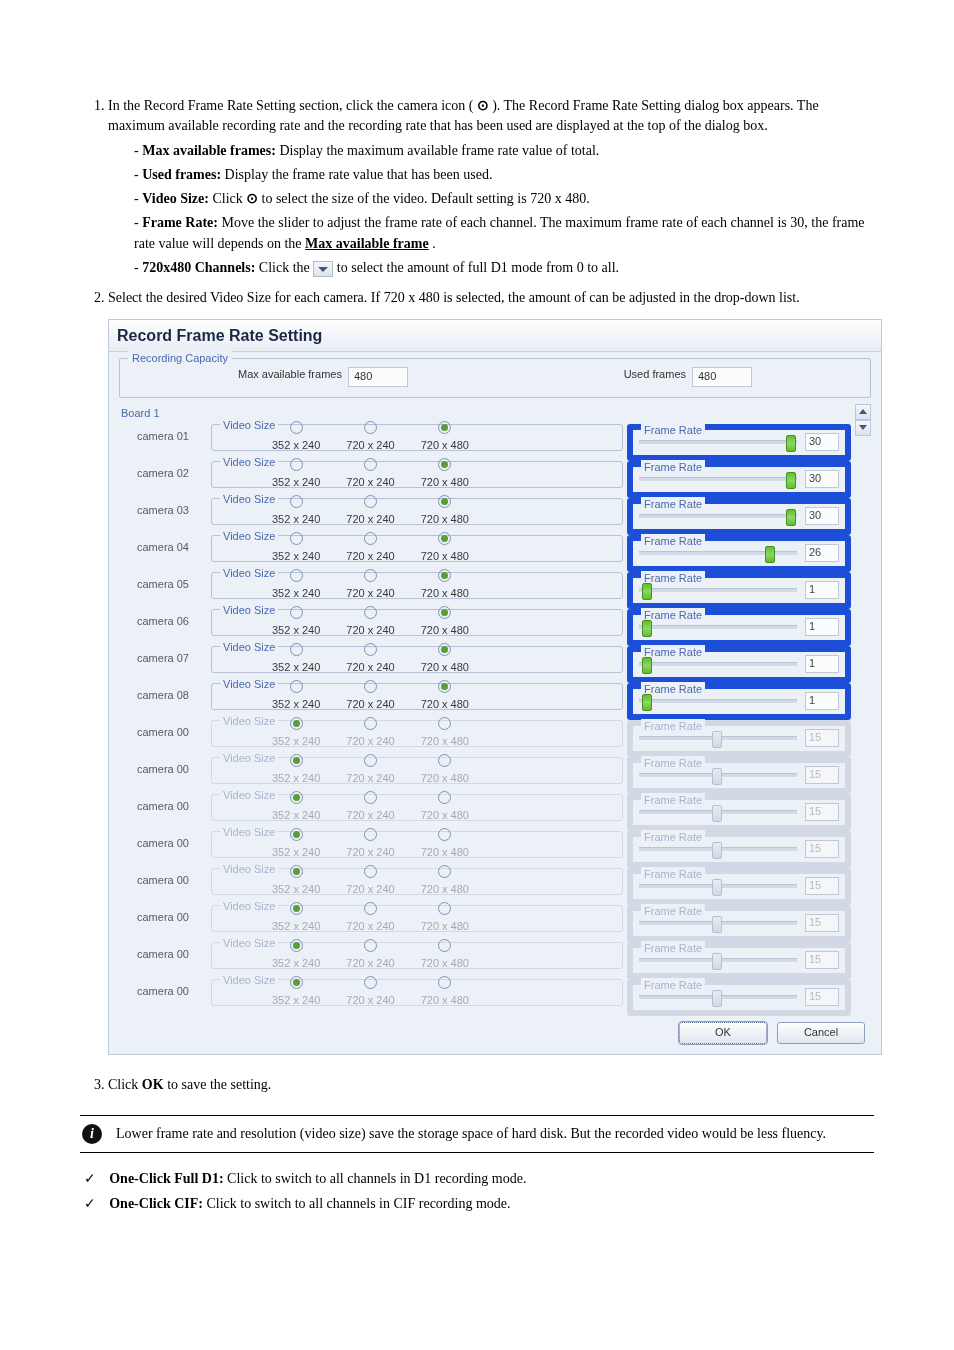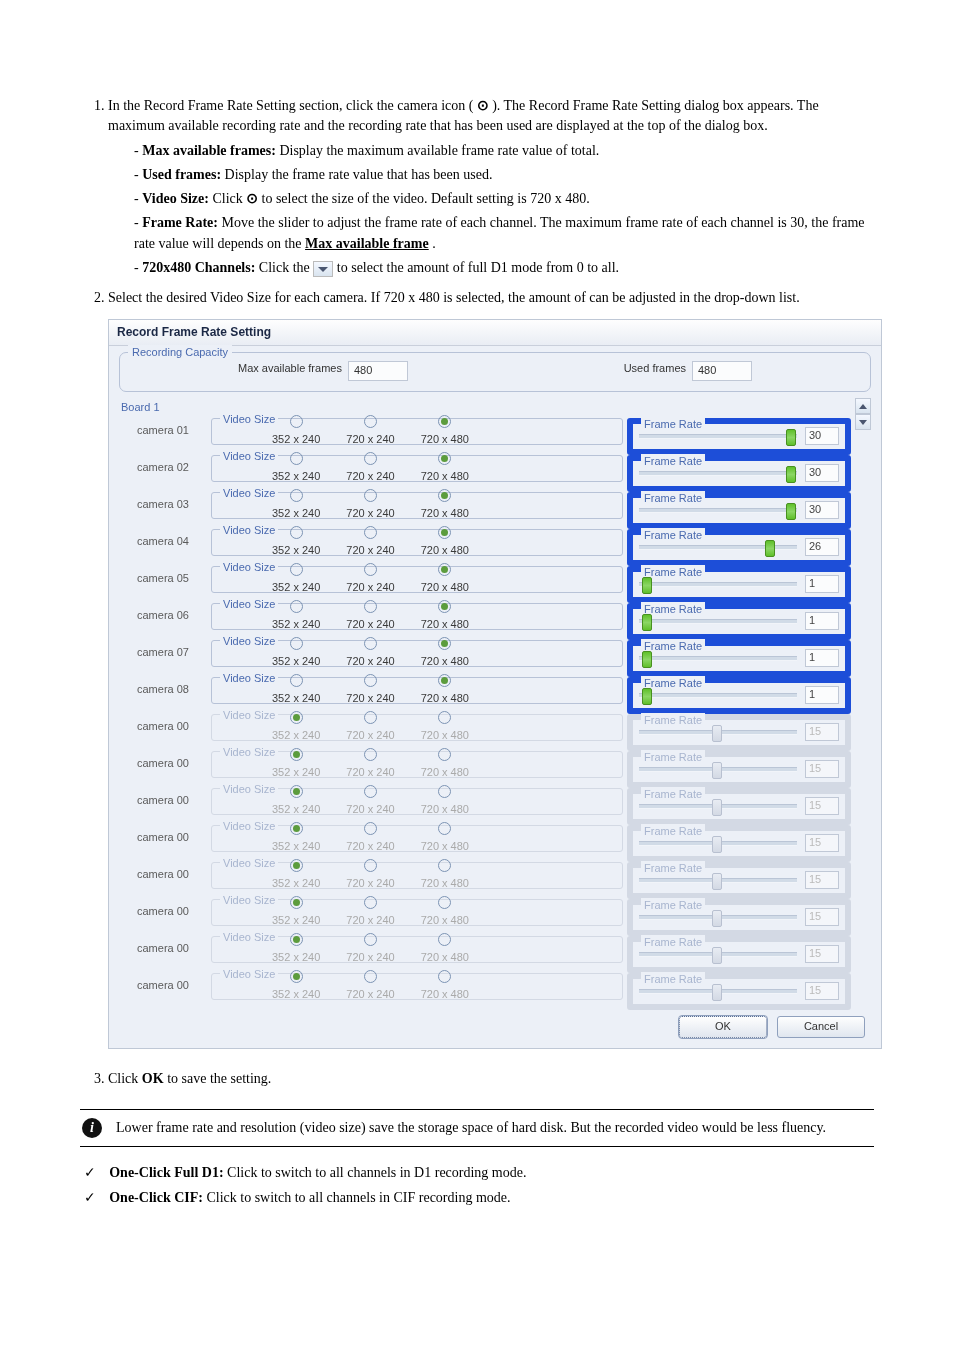--- a/index.html
+++ b/index.html
@@ -64,28 +64,28 @@
     font-size: 11px;
     background: #ecf0f7;
     width: 772px;
   }
   .dlg .titlebar {
     background: linear-gradient(#fefefe, #e9edf4);
     border-bottom: 1px solid #c9cfdb;
     padding: 4px 8px;
     font-weight: bold;
     color: #1b2845;
-    font-size: 12px;
+    font-size: 16px;
   }
   .dlg .body {
     padding: 6px 10px 10px 10px;
   }
   .group {
     border: 1px solid #b7c2d7;
-    border-radius: 7px;
+    border-radius: 2px;
     padding: 4px 8px 6px 8px;
     margin-bottom: 6px;
     position: relative;
     color: #4a6aaf;
   }
   .group > .legend {
     position: absolute;
     top: -8px;
     left: 8px;
     background: #ecf0f7;

